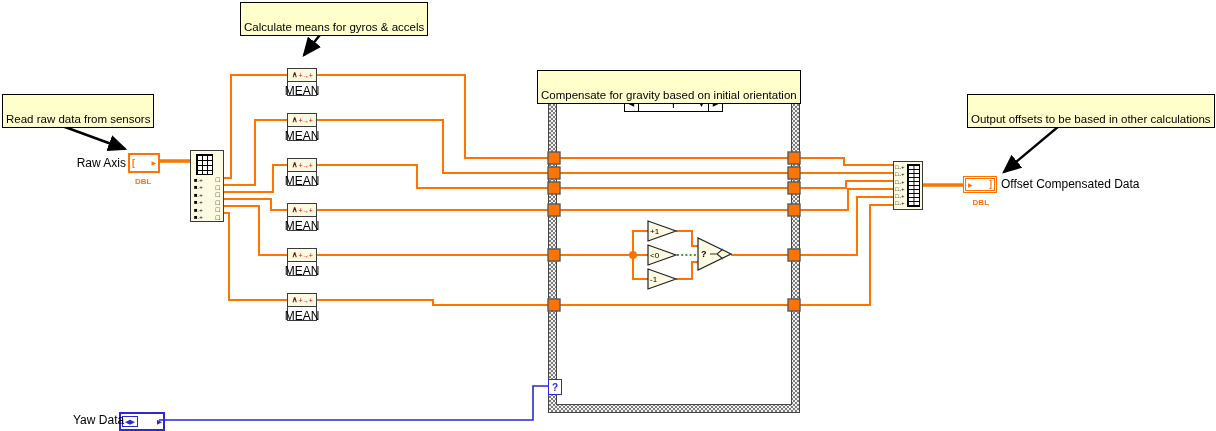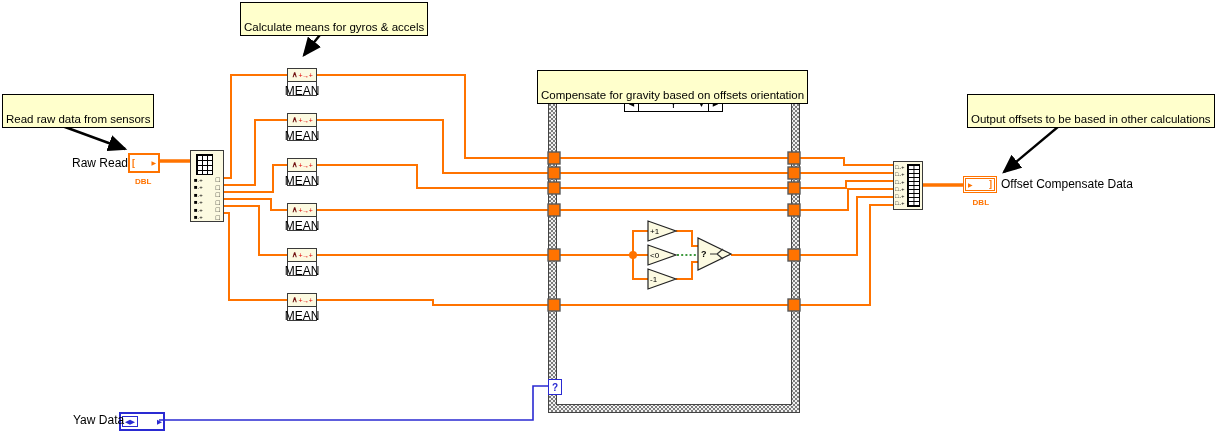--- a/index.html
+++ b/index.html
@@ -80,25 +80,25 @@
   .grn{fill:none;stroke:#007A00;stroke-width:1.6;stroke-dasharray:2 2.2;}
   .arrow{stroke:#000;stroke-width:2.4;}
   .ttxt{font-size:8px;fill:#000;font-family:"Liberation Sans",sans-serif;}
   .qtxt{font-size:9px;fill:#000;font-weight:bold;font-family:"Liberation Sans",sans-serif;}
 </style>
 </head>
 <body>
 
 <div class="note" style="left:2px;top:94px;text-align:right;">Read raw data from sensors</div>
 <div class="note" style="left:240px;top:2px;">Calculate means for gyros &amp; accels</div>
-<div class="note" style="left:537px;top:70px;">Compensate for gravity based on offsets orientation</div>
+<div class="note" style="left:537px;top:70px;">Compensate for gravity based on initial orientation</div>
 <div class="note" style="left:967px;top:94px;">Output offsets to be based in other calculations</div>
 
-<div class="plain" style="left:72px;top:156px;width:54px;text-align:right;">Raw Read</div>
-<div class="plain" style="left:1001px;top:177px;">Offset Compensate Data</div>
+<div class="plain" style="left:72px;top:156px;width:54px;text-align:right;">Raw Axis</div>
+<div class="plain" style="left:1001px;top:177px;">Offset Compensated Data</div>
 <div class="plain" style="left:73px;top:413px;">Yaw Data</div>
 
 <div class="case-frame">
   <div class="case-inner"></div>
 </div>
 <div class="sel-box">
   <div class="sel-end">◀</div>
   <div class="sel-mid">
     <span class="sel-val">"Y"</span>
     <span class="sel-dd">▼</span>

